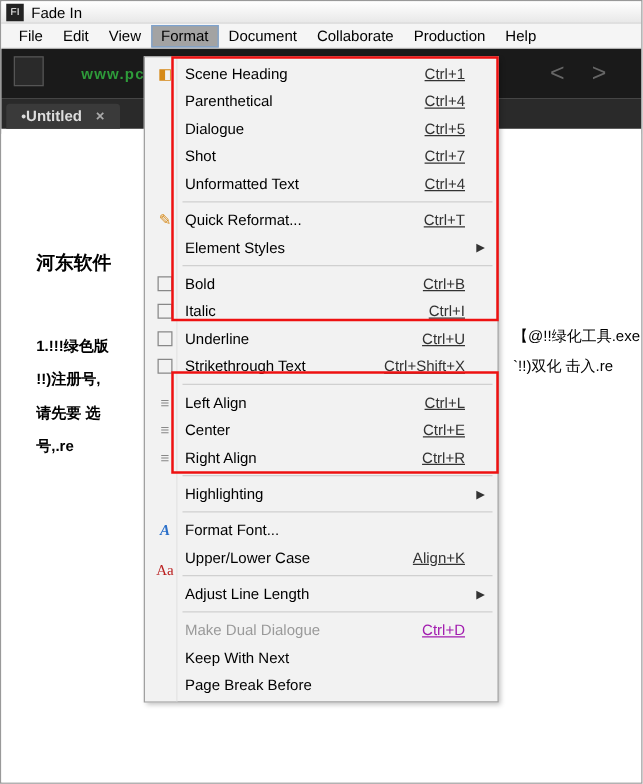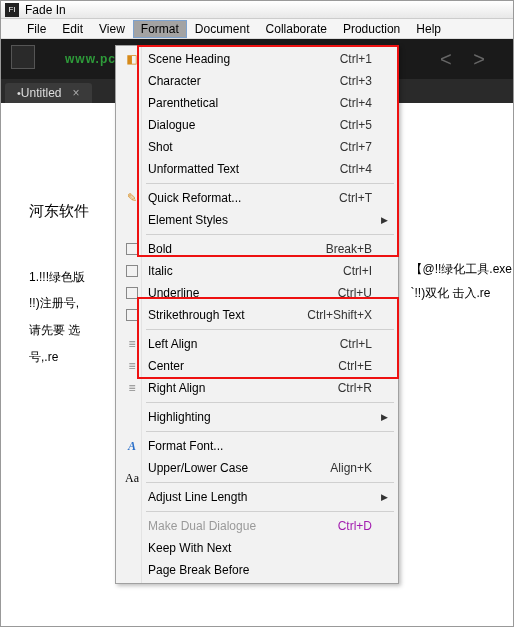--- a/index.html
+++ b/index.html
@@ -1,49 +1,49 @@
 <!DOCTYPE html>
 <html><head>
 <meta charset="utf-8">
 <style>
 * { margin: 0; padding: 0; box-sizing: border-box; font-family: "Segoe UI", Tahoma, sans-serif; font-size: 12px; }
 body { width: 514px; height: 627px; background: #fff; position: relative; overflow: hidden; border: 1px solid #999; }
 .titlebar { height: 18px; background: linear-gradient(#fff,#e8e8e8); display: flex; align-items: center; padding: 0 4px; border-bottom: 1px solid #ccc; }
 .titlebar .app-icon { width: 14px; height: 14px; background: #222; color: #fff; font-size: 8px; display: flex; align-items: center; justify-content: center; margin-right: 6px; }
-.menubar { height: 20px; background: #f5f5f5; display: flex; align-items: center; padding: 0 18px; border-bottom: 1px solid #ddd; }
+.menubar { height: 20px; background: #f5f5f5; display: flex; align-items: center; padding: 0 6px; border-bottom: 1px solid #ddd; }
 .menubar span { padding: 2px 8px; cursor: default; }
 .menubar span.active { background: #a3a3a3; border: 1px solid #7da2ce; padding: 1px 7px; }
 .darkstrip { height: 40px; background: #1a1a1a; position: relative; display: flex; align-items: center; }
 .wm { position: absolute; left: 64px; top: 8px; color: #2e9b3a; font-size: 18px; font-weight: bold; letter-spacing: 1px; }
 .nav-arrows { position: absolute; right: 20px; color: #666; font-size: 20px; letter-spacing: 8px; }
 .nav-icons { position: absolute; left: 10px; top: 6px; }
 .nav-icons div { width: 24px; height: 24px; border: 1px solid #555; background: #2a2a2a; display: inline-block; }
-.tabstrip { height: 24px; background: #2a2a2a; display: flex; align-items: flex-end; padding-left: 4px; }
+.tabstrip { height: 24px; background: #2a2a2a; display: flex; align-items: flex-end; padding-left: 4px; font-weight: bold; }
 .tab { background: #3a3a3a; color: #ddd; padding: 3px 12px; font-size: 11px; border-top-left-radius: 3px; border-top-right-radius: 3px; }
 .tab .x { margin-left: 8px; color: #aaa; }
-.document { position: absolute; top: 106px; left: 0; right: 0; bottom: 0; background: #fff; padding: 90px 28px 0 28px; font-family: "SimSun","宋体",serif; font-size: 14px; color: #000; line-height: 1.9; }
+.document { position: absolute; top: 106px; left: 0; right: 0; bottom: 0; background: #fff; padding: 90px 28px 0 28px; font-family: "SimSun","宋体",serif; font-size: 14px; color: #000; line-height: 1.9; font-weight: bold; }
 .document .title { text-align: left; margin-bottom: 40px; font-size: 15px; }
 .document .body p { margin-bottom: 4px; }
 .doc-right { position: absolute; right: 1px; top: 256px; font-family: "SimSun",serif; font-size: 14px; line-height: 2.0; }
 .context-menu { position: absolute; left: 114px; top: 44px; width: 284px; background: #f2f2f2; border: 1px solid #a0a0a0; box-shadow: 2px 2px 4px rgba(0,0,0,.25); padding: 2px; z-index: 10; }
 .mi { height: 22px; display: flex; align-items: center; position: relative; padding-left: 30px; cursor: default; }
 .mi.disabled { color: #9a9a9a; justify-content: center; }
 .mi .lbl { flex: 1; }
-.mi .sc { position: absolute; right: 24px; color: #333; }
+.mi .sc { position: absolute; right: 24px; color: #333; text-decoration: underline; }
 .mi.disabled .sc { color: #a21caf; }
 .mi .arrow { position: absolute; right: 8px; font-size: 9px; color: #333; }
 .mi .ico { position: absolute; left: 6px; width: 16px; height: 16px; display: flex; align-items: center; justify-content: center; font-size: 11px; }
 .sep { height: 1px; background: #d0d0d0; margin: 3px 2px 3px 28px; }
 .iconbar { position: absolute; left: 0; top: 0; bottom: 0; width: 26px; border-right: 1px solid #e3e3e3; background: #f2f2f2; }
 .redbox { position: absolute; border: 2px solid #e11; pointer-events: none; z-index: 20; }
 .rb1 { left: 136px; top: 44px; width: 262px; height: 212px; }
 .rb2 { left: 136px; top: 296px; width: 262px; height: 82px; }
 .ico-orange { color: #d68a1a; }
 .ico-blue { color: #2a6fc9; font-style: italic; font-weight: bold; font-family: Georgia,serif; }
-.ico-gray { color: #000000; font-family: Georgia,serif; margin-top: 20px; }
+.ico-gray { color: #b91c1c; font-family: Georgia,serif; margin-top: 20px; }
 .ico-box { border: 1px solid #888; width: 12px; height: 12px; }
 </style>
 </head>
 <body>
 
 <div class="titlebar">
   <div class="app-icon">FI</div>
   <span>Fade In</span>
 </div>
 
@@ -91,24 +91,20 @@
   <div class="iconbar"></div>
   <div id="menu-items">
       <div class="mi">
         <span class="ico">
           <span class="ico-orange">◧</span>
         </span>
         <span class="lbl">Scene Heading</span>
         <span class="sc">Ctrl+1</span>
       </div>
       <div class="mi">
-        <span class="lbl">Character</span>
-        <span class="sc">Ctrl+3</span>
-      </div>
-      <div class="mi">
         <span class="lbl">Parenthetical</span>
         <span class="sc">Ctrl+4</span>
       </div>
       <div class="mi">
         <span class="lbl">Dialogue</span>
         <span class="sc">Ctrl+5</span>
       </div>
       <div class="mi">
         <span class="lbl">Shot</span>
         <span class="sc">Ctrl+7</span>
@@ -128,21 +124,21 @@
       <div class="mi">
         <span class="lbl">Element Styles</span>
         <span class="arrow">▶</span>
       </div>
       <div class="sep"></div>
       <div class="mi">
         <span class="ico">
           <span class="ico-box"></span>
         </span>
         <span class="lbl">Bold</span>
-        <span class="sc">Break+B</span>
+        <span class="sc">Ctrl+B</span>
       </div>
       <div class="mi">
         <span class="ico">
           <span class="ico-box"></span>
         </span>
         <span class="lbl">Italic</span>
         <span class="sc">Ctrl+I</span>
       </div>
       <div class="mi">
         <span class="ico">

